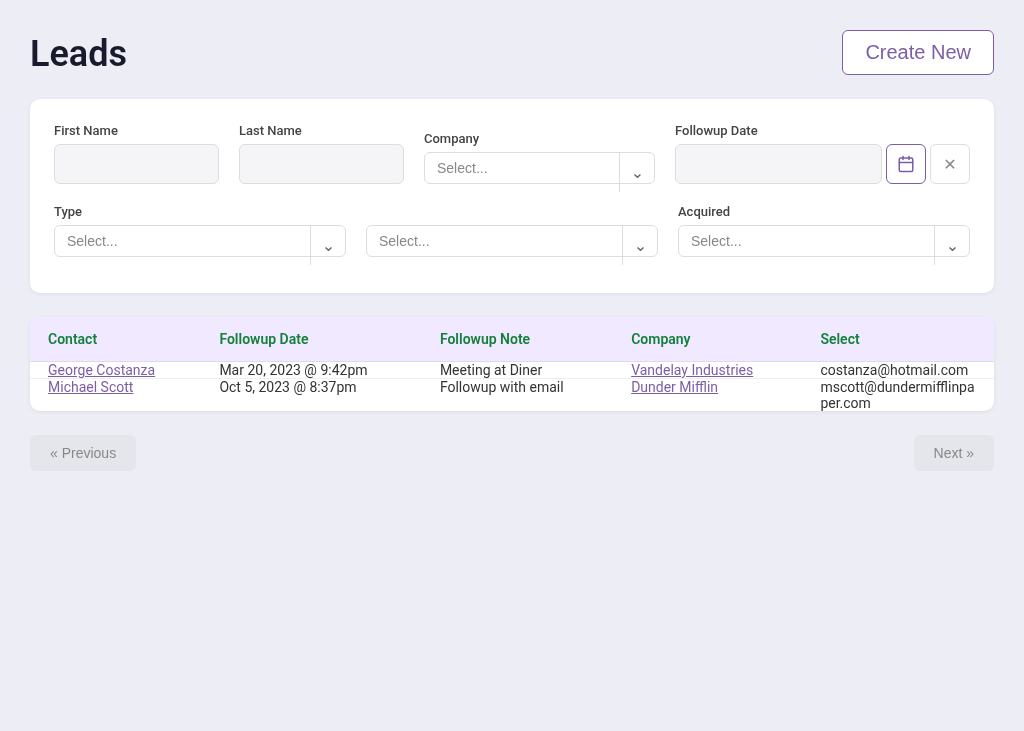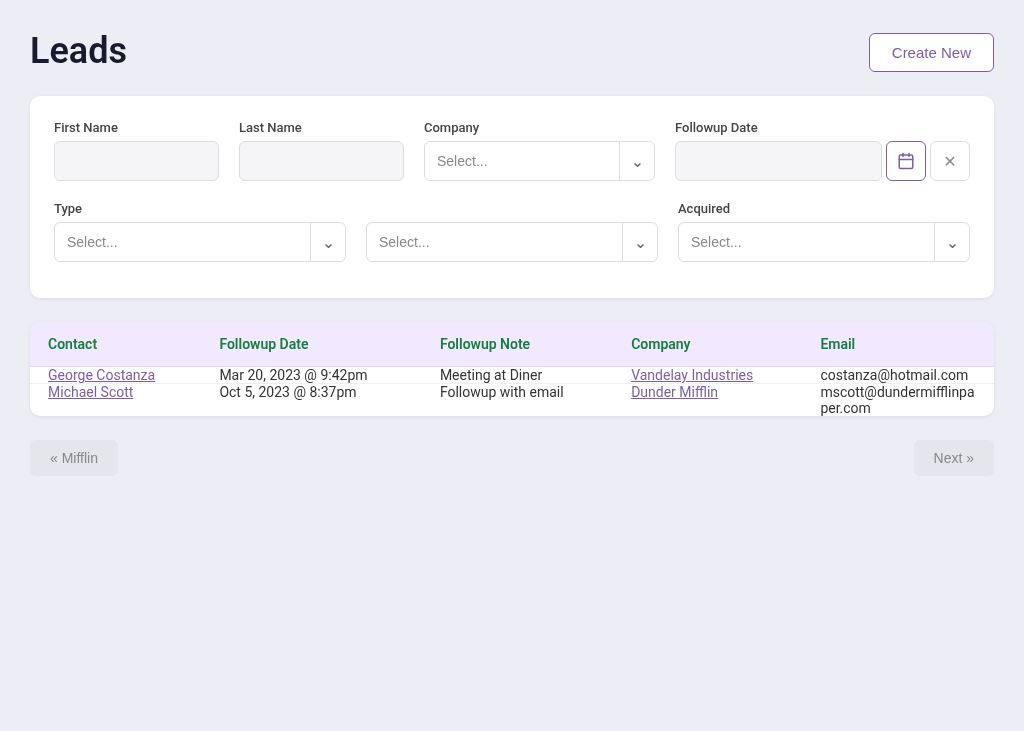--- a/index.html
+++ b/index.html
@@ -19,21 +19,21 @@
       font-size: 36px;
       font-weight: 600;
       color: #1a1a2e;
     }
     .create-new-btn {
       border: 1.5px solid #7b5ea7;
       background: white;
       color: #7b5ea7;
       padding: 10px 22px;
       border-radius: 6px;
-      font-size: 15px;
+      font-size: 20px;
       font-weight: 500;
       cursor: pointer;
     }
 
     .filter-card {
       background: white;
       border-radius: 10px;
       padding: 24px;
       margin-bottom: 24px;
       box-shadow: 0 1px 4px rgba(0,0,0,0.07);
@@ -74,21 +74,21 @@
       outline: none;
       width: 100%;
     }
 
     .select-wrapper {
       position: relative;
       display: flex;
       align-items: center;
     }
     .select-input {
-      height: 40px;
+      height: 32px;
       border: 1px solid #ddd;
       border-radius: 6px;
       padding: 0 36px 0 12px;
       font-size: 14px;
       background: white;
       color: #888;
       outline: none;
       width: 100%;
       appearance: none;
       cursor: pointer;
@@ -291,21 +291,21 @@
 </div>
 
 <div class="table-container">
   <table>
     <thead>
       <tr>
         <th>Contact</th>
         <th>Followup Date</th>
         <th>Followup Note</th>
         <th>Company</th>
-        <th>Email</th>
+        <th>Select</th>
       </tr>
     </thead>
     <tbody id="table-body">
     <tr>
       <td class="link-cell"><a href="#">George Costanza</a></td>
       <td>Mar 20, 2023 @ 9:42pm</td>
       <td>Meeting at Diner</td>
       <td class="link-cell"><a href="#">Vandelay Industries</a></td>
       <td class="email-cell">costanza@hotmail.com</td>
     </tr>
@@ -314,15 +314,15 @@
       <td>Oct 5, 2023 @ 8:37pm</td>
       <td>Followup with email</td>
       <td class="link-cell"><a href="#">Dunder Mifflin</a></td>
       <td class="email-cell">mscott@dundermifflinpaper.com</td>
     </tr>
       </tbody>
   </table>
 </div>
 
 <div class="pagination">
-  <button class="pagination-btn">« Mifflin</button>
+  <button class="pagination-btn">« Previous</button>
   <button class="pagination-btn">Next »</button>
 </div>
 
 </body></html>

